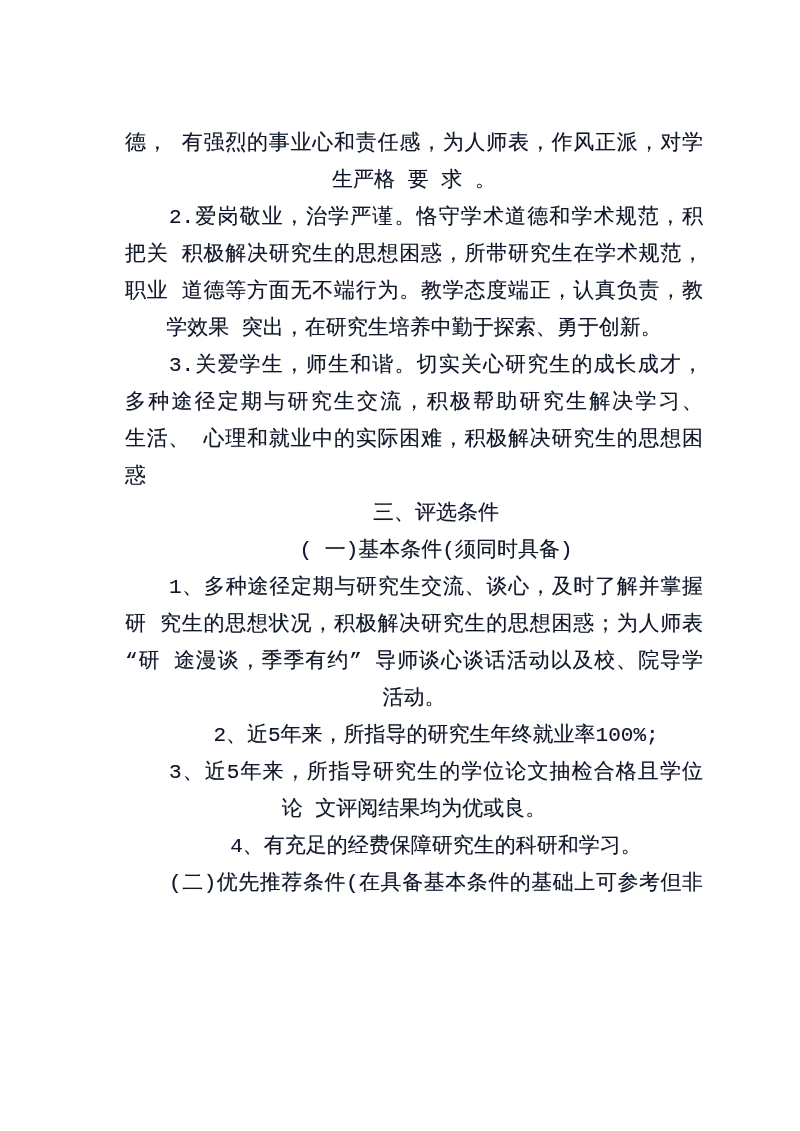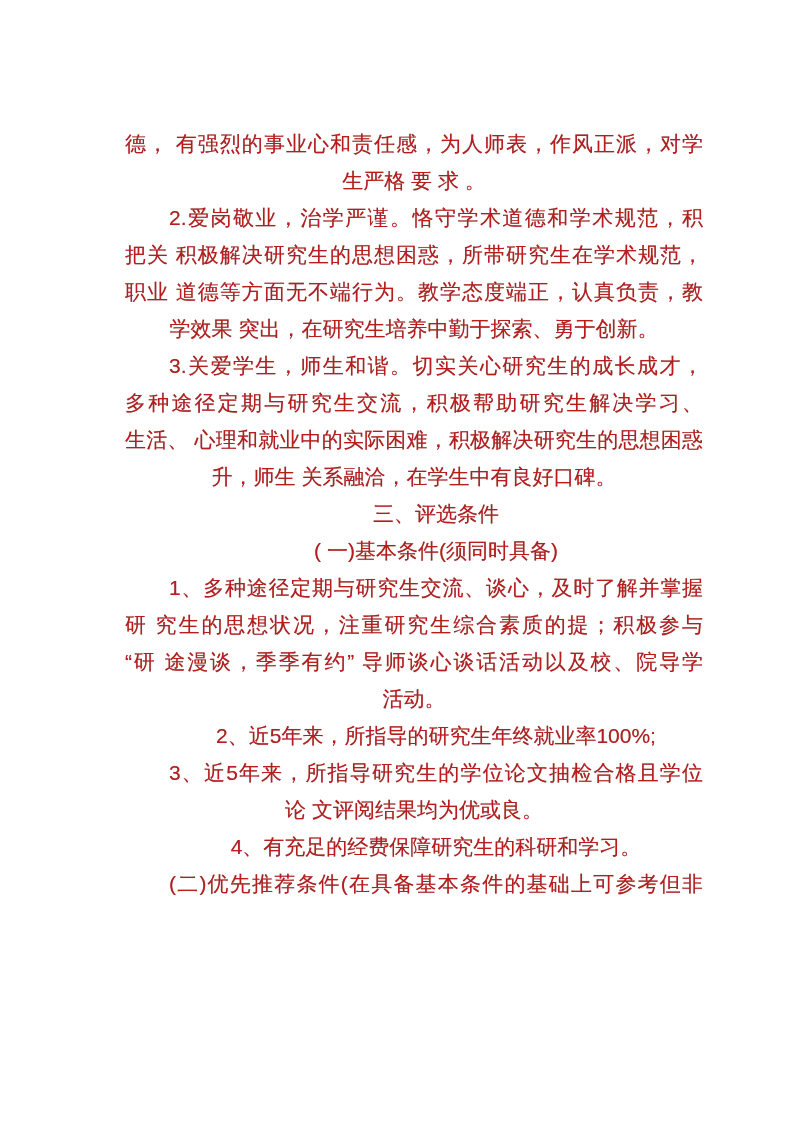--- a/index.html
+++ b/index.html
@@ -6,22 +6,22 @@
     margin: 0;
     padding: 0;
     background: #ffffff;
   }
   .page {
     position: relative;
     width: 800px;
     height: 1013px;
     background: #ffffff;
     overflow: hidden;
-    font-family: Liberation Sans, sans-serif;
-    color: #b91c1c;
+    font-family: Liberation Mono, monospace;
+    color: #0f172a;
   }
   .text-block {
     position: absolute;
     left: 125px;
     top: 125px;
     width: 578px;
     font-size: 21px;
     line-height: 37px;
     text-shadow: 0 0 0.7px rgba(30,30,30,0.45);
   }
@@ -56,25 +56,24 @@
   <div class="text-block">
     <div class="ln j">德， 有强烈的事业心和责任感，为人师表，作风正派，对学</div>
     <div class="ln">生严格 要 求 。</div>
     <div class="ln in j">2.爱岗敬业，治学严谨。恪守学术道德和学术规范，积</div>
     <div class="ln j">把关 积极解决研究生的思想困惑，所带研究生在学术规范，</div>
     <div class="ln j">职业 道德等方面无不端行为。教学态度端正，认真负责，教</div>
     <div class="ln">学效果 突出，在研究生培养中勤于探索、勇于创新。</div>
     <div class="ln in j">3.关爱学生，师生和谐。切实关心研究生的成长成才，</div>
     <div class="ln j">多种途径定期与研究生交流，积极帮助研究生解决学习、</div>
     <div class="ln j">生活、 心理和就业中的实际困难，积极解决研究生的思想困惑</div>
-    <div class="ln">升，师生 关系融洽，在学生中有良好口碑。</div>
     <div class="ln in">三、评选条件</div>
     <div class="ln in">( 一)基本条件(须同时具备)</div>
     <div class="ln in j">1、多种途径定期与研究生交流、谈心，及时了解并掌握</div>
-    <div class="ln j">研 究生的思想状况，注重研究生综合素质的提；积极参与</div>
+    <div class="ln j">研 究生的思想状况，积极解决研究生的思想困惑；为人师表</div>
     <div class="ln j">“研 途漫谈，季季有约” 导师谈心谈话活动以及校、院导学</div>
     <div class="ln">活动。</div>
     <div class="ln in">2、近5年来，所指导的研究生年终就业率100%;</div>
     <div class="ln in j">3、近5年来，所指导研究生的学位论文抽检合格且学位</div>
     <div class="ln">论 文评阅结果均为优或良。</div>
     <div class="ln in">4、有充足的经费保障研究生的科研和学习。</div>
     <div class="ln in j">(二)优先推荐条件(在具备基本条件的基础上可参考但非</div>
   </div>
 
   <div class="footer">

